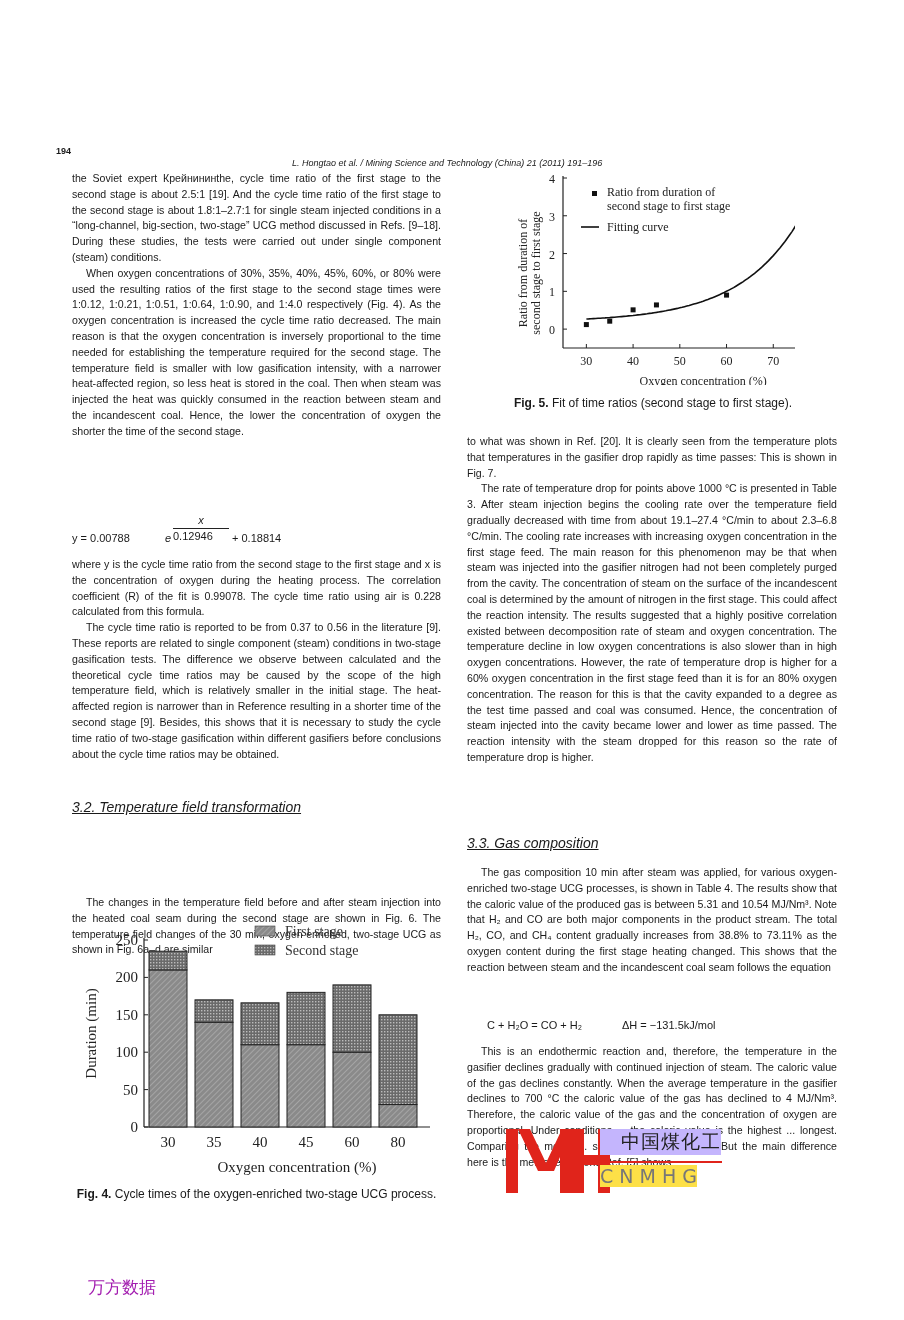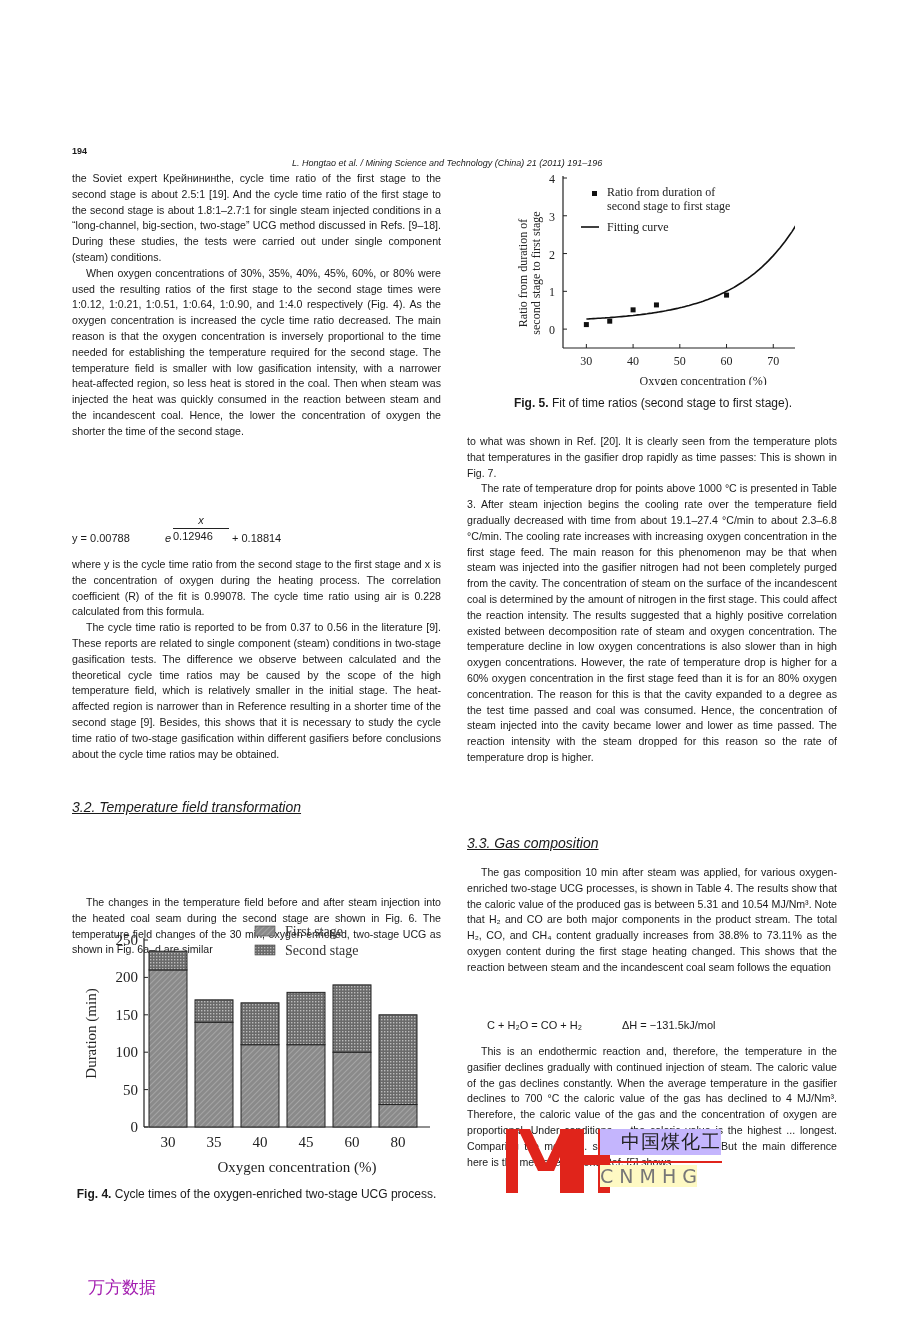--- a/index.html
+++ b/index.html
@@ -1,20 +1,20 @@
 <!DOCTYPE html>
 <html><head>
 <meta charset="utf-8">
 <style>
   html, body { margin:0; padding:0; background:#ffffff; }
   body { width:904px; height:1320px; position:relative; overflow:hidden;
          font-family:"Liberation Sans", sans-serif; color:#1a1a1a; }
   .abs { position:absolute; }
   .runhead { top:158px; font-size:9px; font-style:italic; }
-  .pagenum { left:72px; top:146px; font-size:9px; font-weight:bold; font-style:normal; }
+  .pagenum { left:56px; top:146px; font-size:9px; font-weight:bold; font-style:normal; }
   .col { position:absolute; font-family:"Liberation Sans", sans-serif; font-size:10.6px; line-height:15.8px; text-align:justify; }
   .col p { margin:0; }
   .col p.ind { text-indent:14px; }
   .sect { font-style:italic; font-size:14px;text-decoration:underline; }
   .eq { font-size:11px; }
   .caption { font-size:12px; text-align:center; }
   .caption b { font-weight:bold; }
   svg text { font-family:"Liberation Serif", serif; }
   .wm-bottom { left:88px; top:1276px; font-size:17px; font-family:"DejaVu Sans", sans-serif; color:#a21caf; }
   .logo { left:502px; top:1127px; width:232px; height:72px; }
@@ -187,15 +187,15 @@
       <rect x="4" y="2" width="12" height="64"></rect>
       <polygon points="16,2 28,2 44,36 60,2 70,2 52,44 36,44"></polygon>
       <rect x="40" y="2" width="12" height="64" transform="translate(18,0)"></rect>
       <rect x="70" y="2" width="12" height="64"></rect>
       <rect x="70" y="28" width="30" height="10"></rect>
       <rect x="96" y="2" width="12" height="64"></rect>
     </g>
     <rect x="96" y="34" width="124" height="2" fill="#e0241b"></rect>
   </svg>
   <div class="abs" style="left:98px; top:2px; font-size:19px; font-family:'DejaVu Sans',sans-serif; color:#222; letter-spacing:1px; background:#c4b5fd;padding-left:21px;">中国煤化工</div>
-  <div class="abs" style="left:98px; top:38px; font-size:19px; font-family:'DejaVu Sans',sans-serif; color:#777; background:#fef9c3;">C N M H G</div>
+  <div class="abs" style="left:98px; top:38px; font-size:19px; font-family:'DejaVu Sans',sans-serif; color:#777; background:#fde047;">C N M H G</div>
 </div>
 <div class="abs wm-bottom">万方数据</div>
 
 </body></html>

